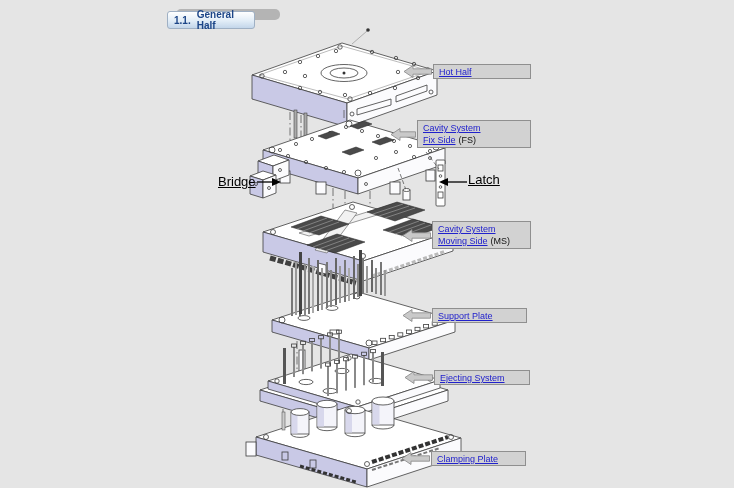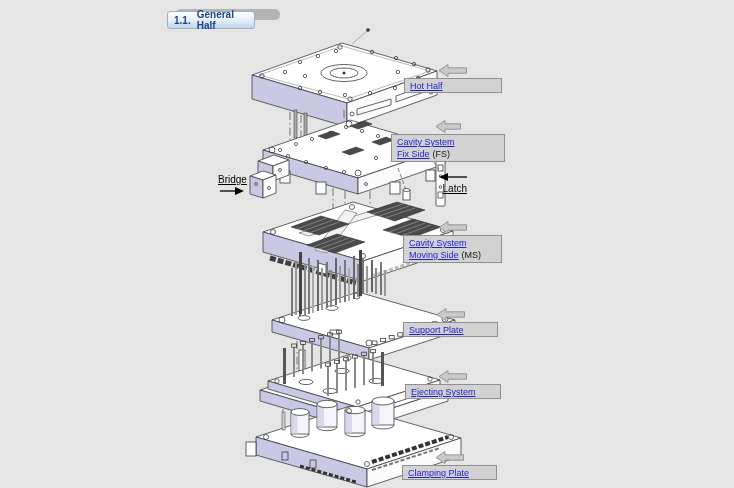--- a/index.html
+++ b/index.html
@@ -10,26 +10,26 @@
 
   
   .hbar{position:absolute;left:176px;top:9px;width:104px;height:11px;background:#b4b4b4;border-radius:5px;}
   .hbox{position:absolute;left:167px;top:11px;width:88px;height:18px;box-sizing:border-box;
         background:linear-gradient(180deg,#ffffff 0%,#e2edf7 55%,#c3d6ea 100%);
         border:1px solid #9fb0c4;border-radius:3px;
         display:flex;align-items:center;gap:6px;padding:0 6px;
         font-size:10px;font-weight:bold;color:#1c4587;}
 
   
-  .callout{position:absolute;display:flex;align-items:center;gap:1px;flex-direction:column;}
+  .callout{position:absolute;display:flex;align-items:center;gap:1px;}
   .cbox{background:#d2d2d2;border:1px solid #8f8f8f;box-sizing:border-box;
         padding:1px 5px;font-size:9px;line-height:12px;color:#101010;}
   .lnk{color:#2121cc;text-decoration:underline;cursor:pointer;}
   .plain{color:#111111;margin-left:3px;}
-  .blk{font-size:10px;color:#000;text-decoration:underline;cursor:pointer;background:transparent;}
+  .blk{font-size:13px;color:#000;text-decoration:underline;cursor:pointer;background:transparent;}
 
   
   .top{fill:#ffffff;stroke:#3c3c3c;stroke-width:0.8;}
   .shade{fill:#c9c9e6;stroke:#3c3c3c;stroke-width:0.8;}
   .face{fill:#fbfbfd;stroke:#3c3c3c;stroke-width:0.8;}
   .ln{fill:none;stroke:#3c3c3c;stroke-width:0.8;}
   .thin{fill:none;stroke:#777;stroke-width:0.5;}
   .dd{fill:none;stroke:#555;stroke-width:0.8;stroke-dasharray:8 3 1.5 3;}
   .dk{fill:#4a4a4a;stroke:#222;stroke-width:0.5;}
   .hatch{stroke:#9a9a9a;stroke-width:0.7;}

